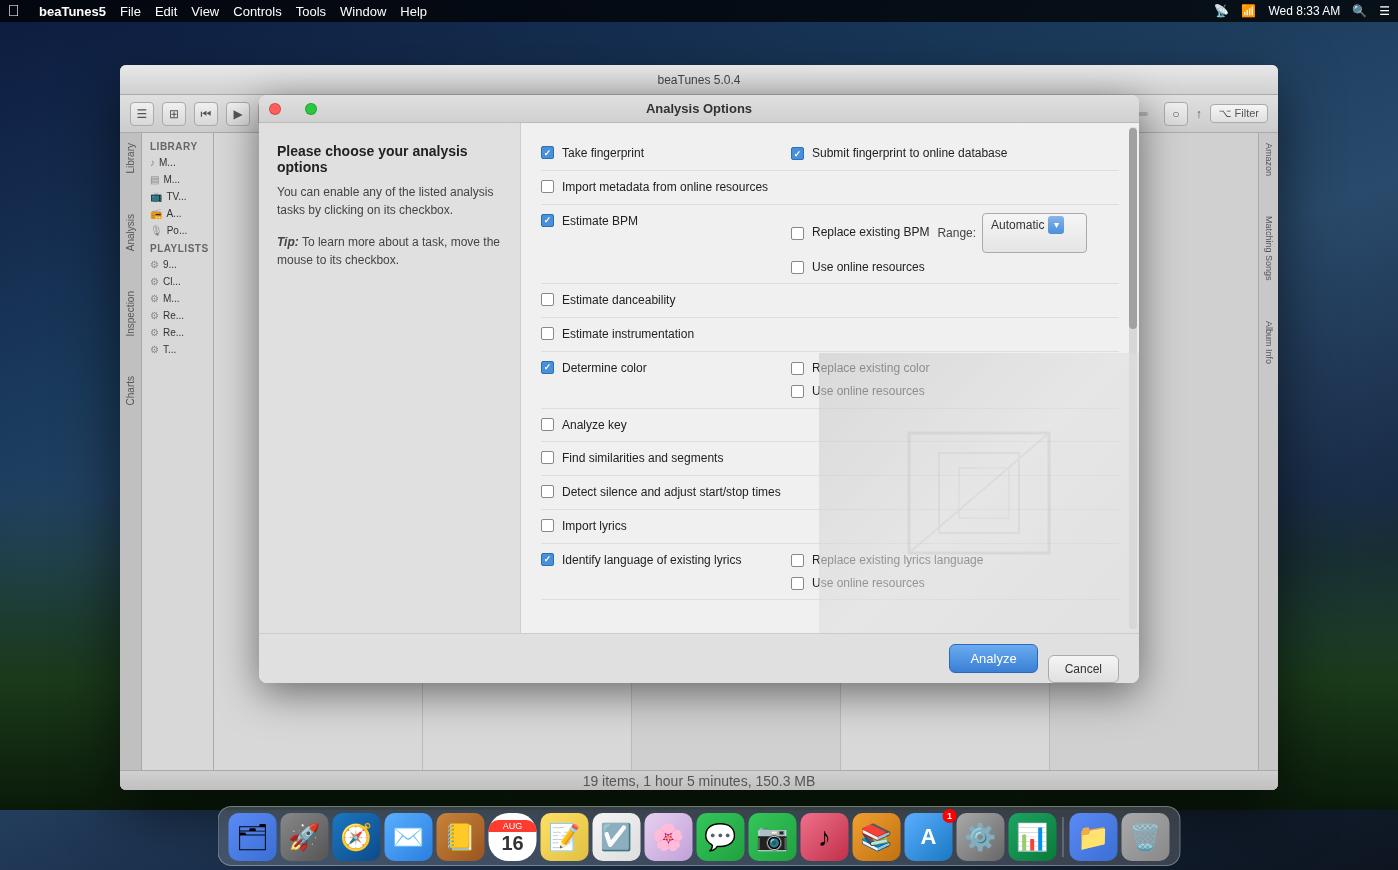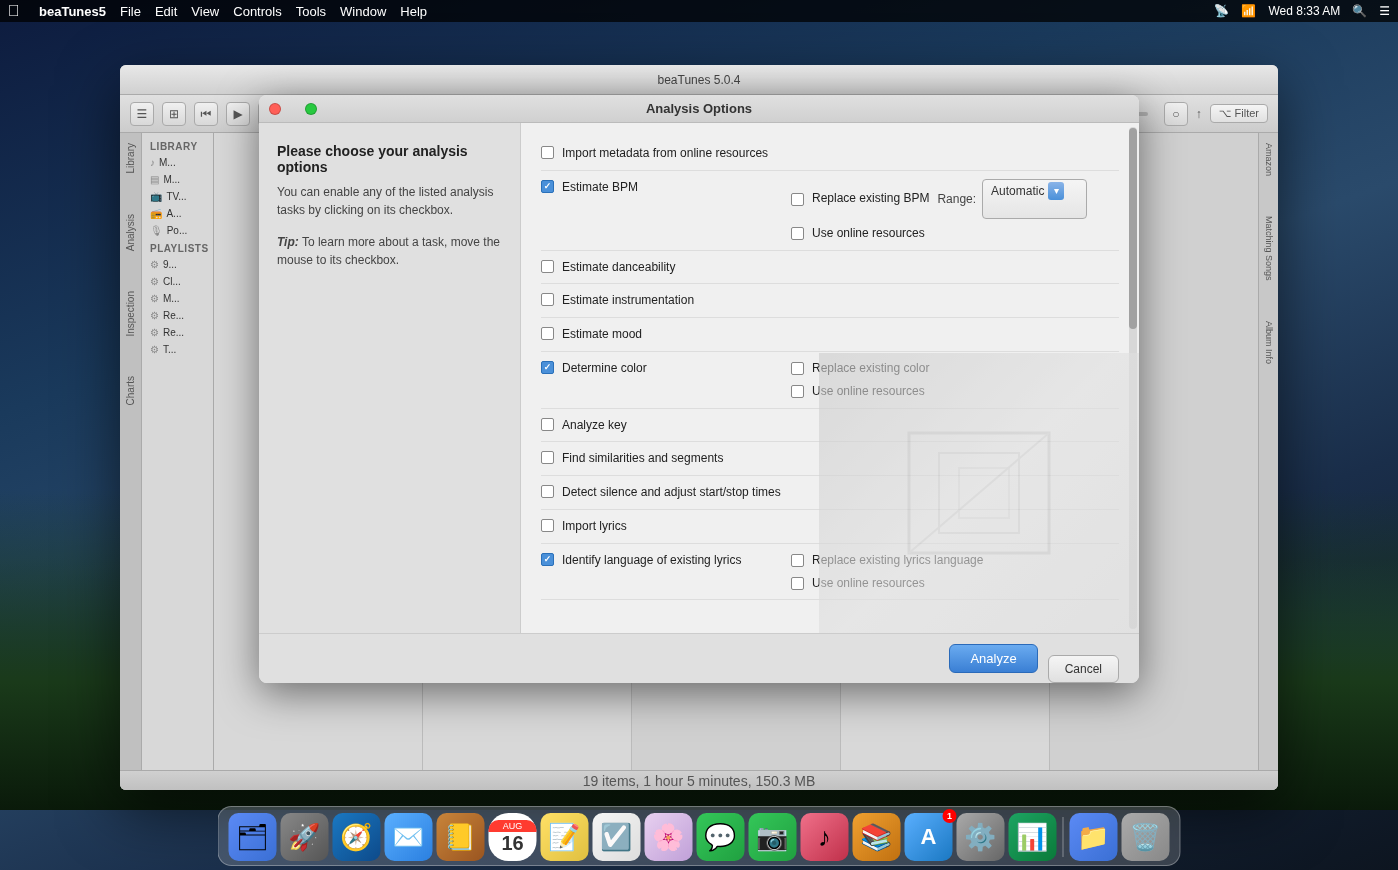--- a/index.html
+++ b/index.html
@@ -664,20 +664,32 @@
           <div class="modal-left-title">Please choose your analysis options</div>
           <div class="modal-left-desc">You can enable any of the listed analysis tasks by clicking on its checkbox.</div>
           <div class="modal-left-tip">
             <em>Tip:</em>
             <span> To learn more about a task, move the mouse to its checkbox.</span>
           </div>
         </div>
 
         <div class="modal-right" style="position:relative;">
 
+          <div class="option-row">
+            <div class="option-main">
+              <div class="checkbox checked"></div>
+              <span class="option-label">Take fingerprint</span>
+            </div>
+            <div class="option-sub">
+              <div class="option-sub-row">
+                <div class="checkbox checked"></div>
+                <span class="option-label">Submit fingerprint to online database</span>
+              </div>
+            </div>
+          </div>
 
           <div class="option-row">
             <div class="option-main">
               <div class="checkbox"></div>
               <span class="option-label">Import metadata from online resources</span>
             </div>
           </div>
 
           <div class="option-row">
             <div class="option-main">
@@ -710,26 +722,20 @@
             </div>
           </div>
 
           <div class="option-row">
             <div class="option-main">
               <div class="checkbox"></div>
               <span class="option-label">Estimate instrumentation</span>
             </div>
           </div>
 
-          <div class="option-row">
-            <div class="option-main">
-              <div class="checkbox"></div>
-              <span class="option-label">Estimate mood</span>
-            </div>
-          </div>
 
           <div class="option-row">
             <div class="option-main">
               <div class="checkbox checked"></div>
               <span class="option-label">Determine color</span>
             </div>
             <div class="option-sub">
               <div class="option-sub-row">
                 <div class="checkbox"></div>
                 <span class="option-label">Replace existing color</span>

